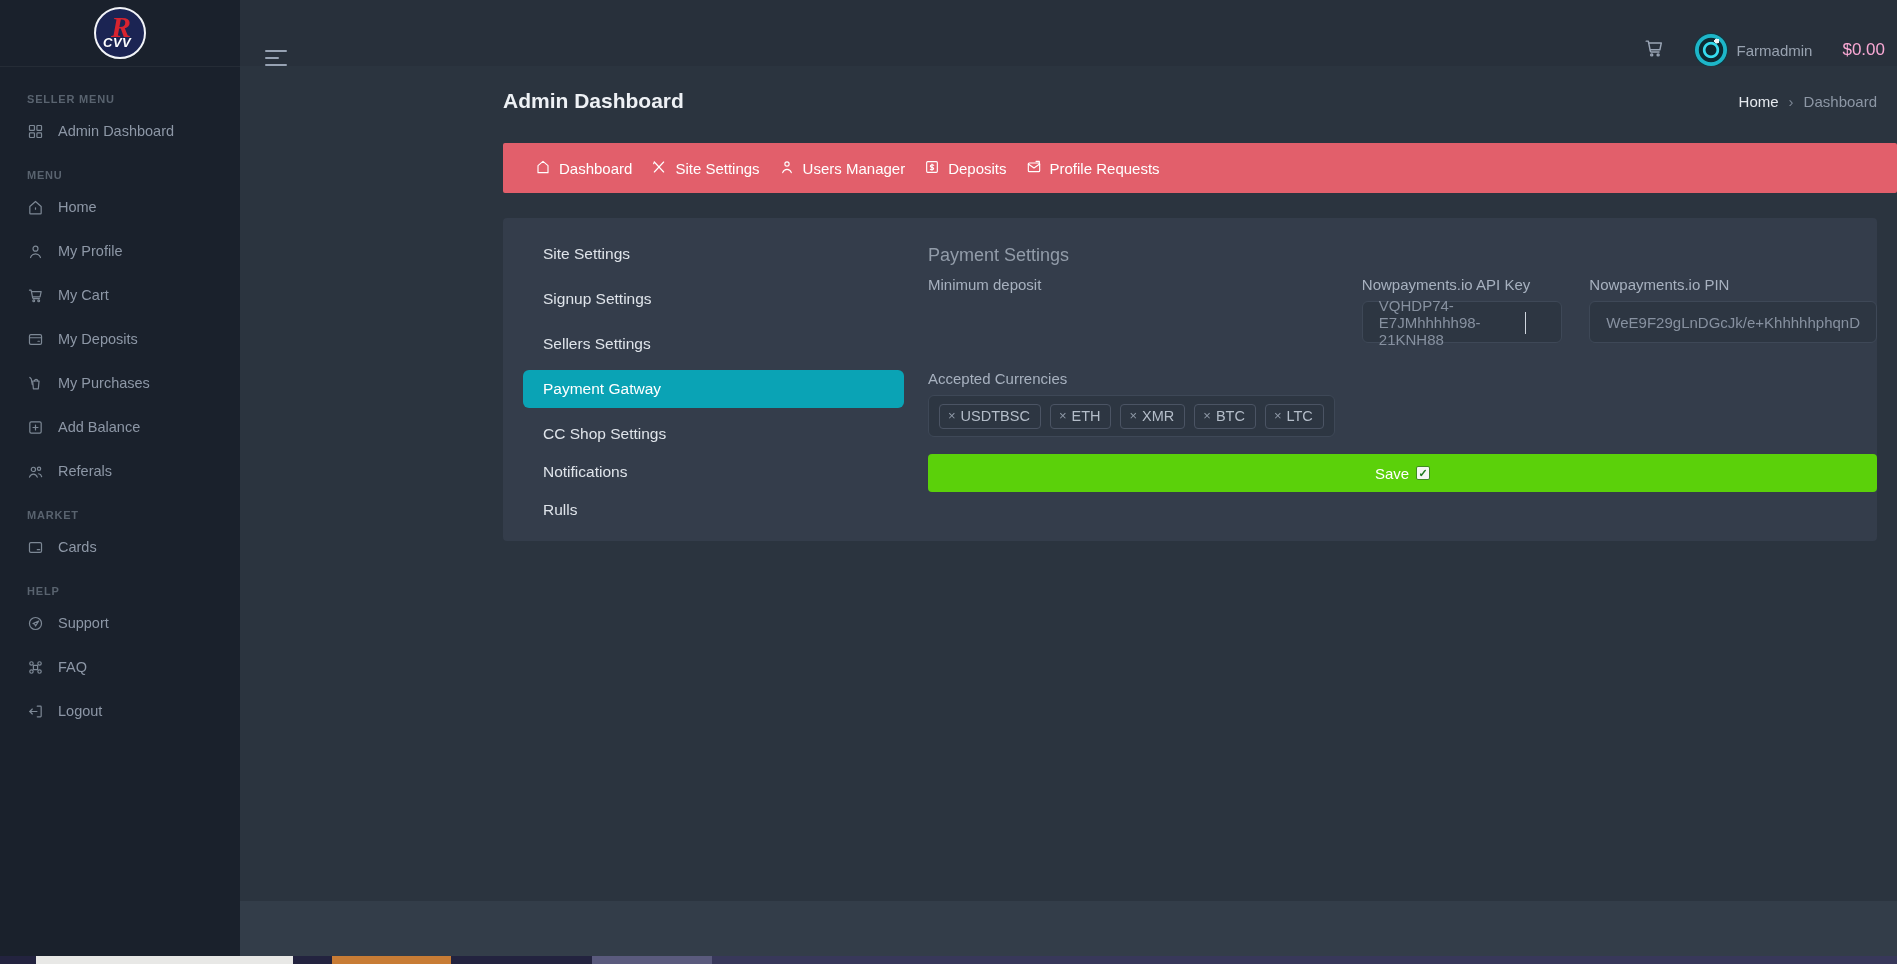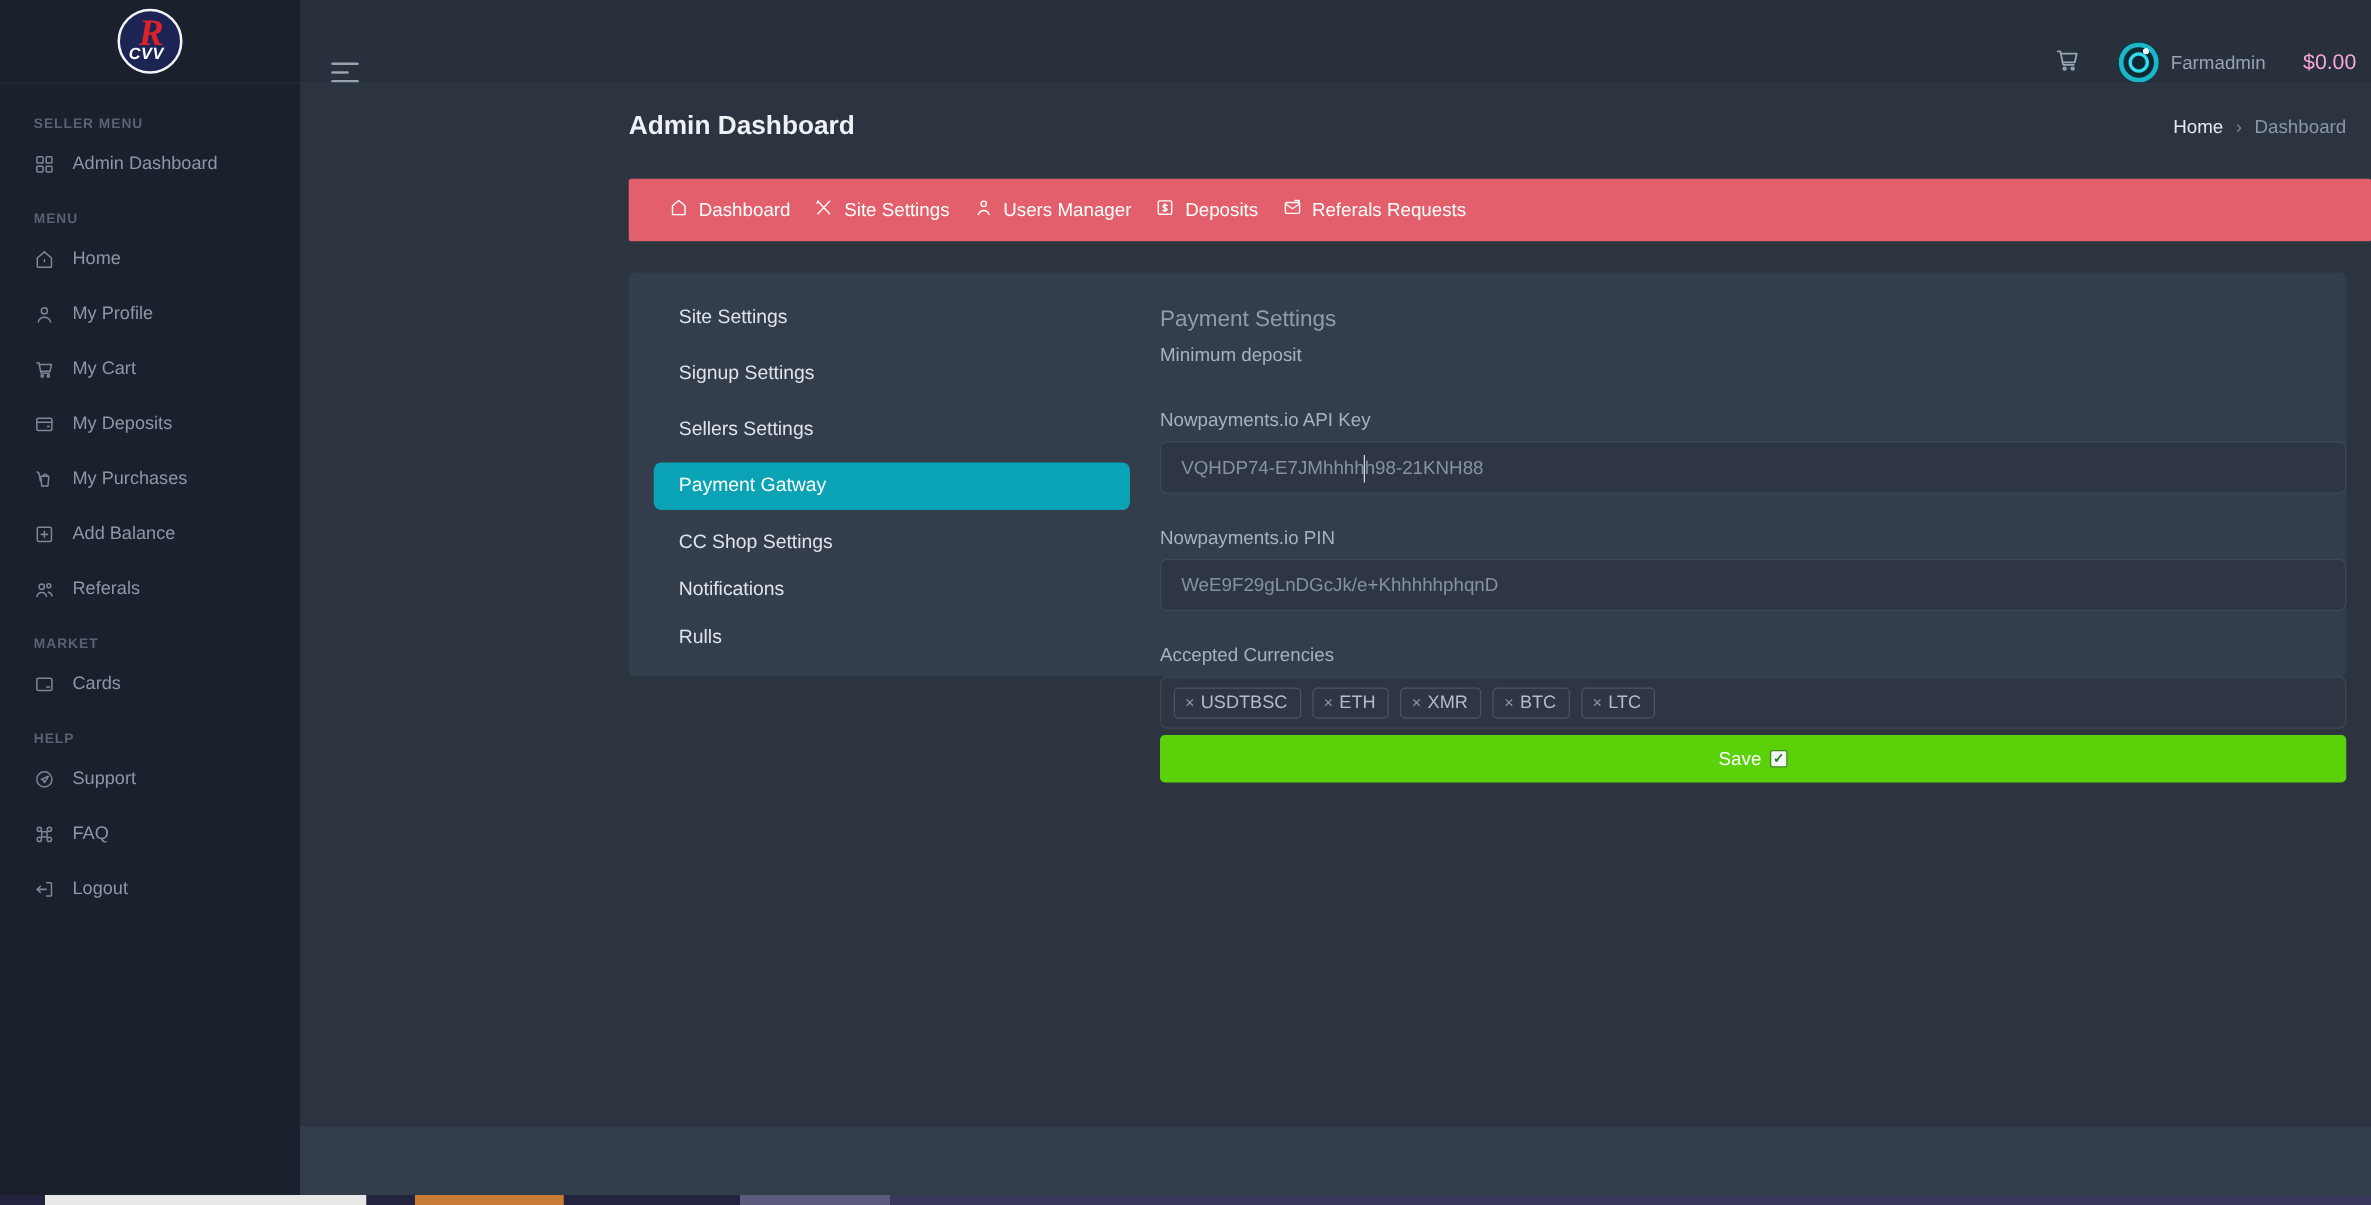--- a/index.html
+++ b/index.html
@@ -73,41 +73,41 @@
     background:#343d4b; border-radius:4px; }
   .settings-menu { position:absolute; left:20px; top:17px; width:381px; }
   .s-item { height:38px; display:flex; align-items:center; padding-left:20px;
     color:#dfe4ea; font-size:15.5px; border-radius:6px; cursor:pointer; }
   .s-item.sp { margin-bottom:7px; }
   .s-item.active { background:#0aa3b5; color:#ffffff; }
 
   .form-area { position:absolute; left:425px; right:0; top:24px; }
   .form-title { color:#929ca9; font-size:18px; font-weight:normal; line-height:26px;
     margin-bottom:8px; }
-  .fgrid { display:grid; grid-template-columns:1fr; column-gap:18px; row-gap:14px;gap:27px; }
+  .fgrid { display:grid; grid-template-columns:1fr 1fr 1fr; column-gap:18px; row-gap:14px;gap:27px; }
   .flabel { color:#a7b1bf; font-size:15px; margin-bottom:8px; }
   .finput { position:relative; height:42px; background:#2d3642; border:1px solid #3e4857;
     border-radius:6px; display:flex; align-items:center; padding:0 16px;
     color:#8791a0; font-size:15px; cursor:text; }
   .spinner { position:absolute; right:17px; top:9px; width:24px; height:24px;
     background:#e9eaee; border-radius:4px; display:flex; flex-direction:column;
     align-items:center; justify-content:center; gap:3px; cursor:pointer; }
   .spinner .up { width:0; height:0; border-left:4px solid transparent;
     border-right:4px solid transparent; border-bottom:4px solid #596273; }
   .spinner .dn { width:0; height:0; border-left:4px solid transparent;
     border-right:4px solid transparent; border-top:4px solid #596273; }
   .caret { position:absolute; left:162px; top:10px; width:1px; height:22px;
     background:#cfd6de; }
   .tagbox { height:42px; background:#2d3642; border:1px solid #3e4857; border-radius:6px;
     display:flex; align-items:center; gap:9px; padding:0 10px; }
   .tag { display:flex; align-items:center; gap:5px; border:1px solid #4b5464;
     border-radius:4px; padding:3px 10px 4px 8px; color:#b4bdc9; font-size:14.5px;
     cursor:default; }
   .tag .x { color:#8f99a7; font-size:13px; cursor:pointer; }
-  .save-btn { margin-top:5px; width:100%; height:38px; background:#5bd10a; border:none;
+  .save-btn { margin-top:17px; width:100%; height:38px; background:#5bd10a; border:none;
     border-radius:4px; color:#ffffff; font-size:15px; display:flex; align-items:center;
     justify-content:center; gap:7px; cursor:pointer;
     font-family:"Liberation Sans", sans-serif; }
   .check-box { width:14px; height:14px; background:#f4f6f4; border:1px solid #3e8a1f;
     border-radius:2px; color:#1f7a1f; font-size:11px; line-height:12px; font-weight:bold;
     display:flex; align-items:center; justify-content:center; }
 
   
   .footer-strip { position:absolute; left:0; right:0; top:835px; height:55px;
     background:#333d49; }
@@ -327,21 +327,21 @@
               <path d="M14.5 9.5c-2-1.3-5-.6-5 1.2 0 2.4 5 1.3 5 3.6 0 1.8-3 2.4-5 1.2"></path>
             </svg></span>
         <span>Deposits</span>
       </div>
       <div class="anav-item">
         <span><svg viewBox="0 0 24 24">
               <rect x="3.5" y="6" width="17" height="13" rx="1.5"></rect>
               <path d="m3.5 7.5 8.5 6 8.5-6"></path>
               <path d="M15 3.5h5v5"></path>
             </svg></span>
-        <span>Referals Requests</span>
+        <span>Profile Requests</span>
       </div>
     </nav>
 
     <div class="card">
 
       <div class="settings-menu">
         <div class="s-item sp">Site Settings</div>
         <div class="s-item sp">Signup Settings</div>
         <div class="s-item sp">Sellers Settings</div>
         <div class="s-item sp active">Payment Gatway</div>

